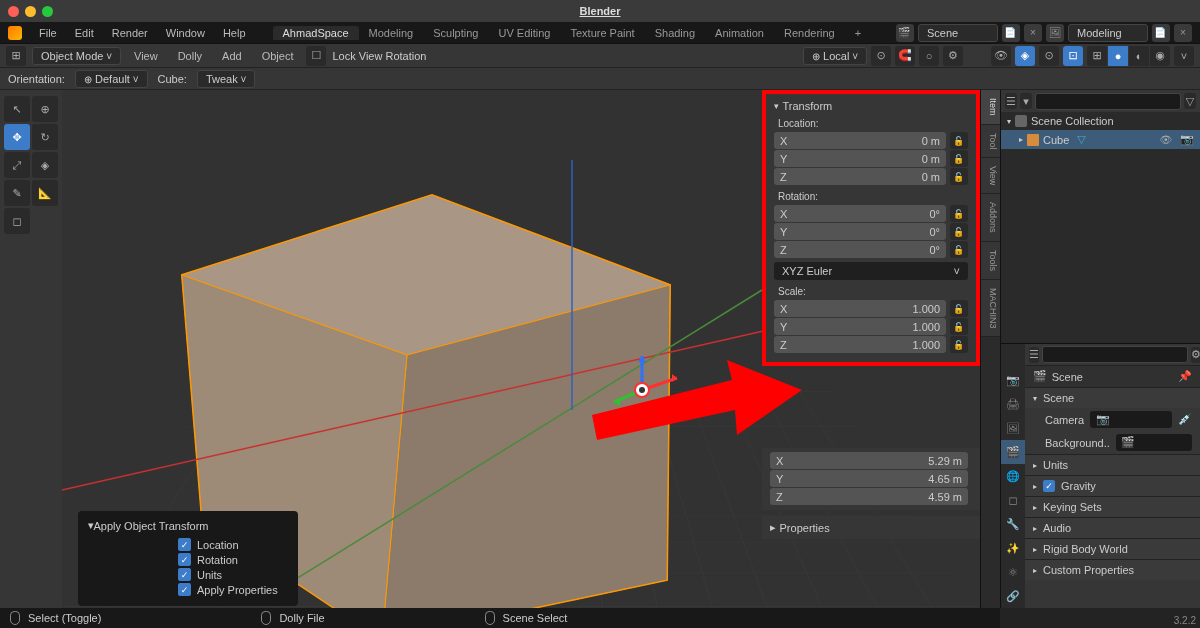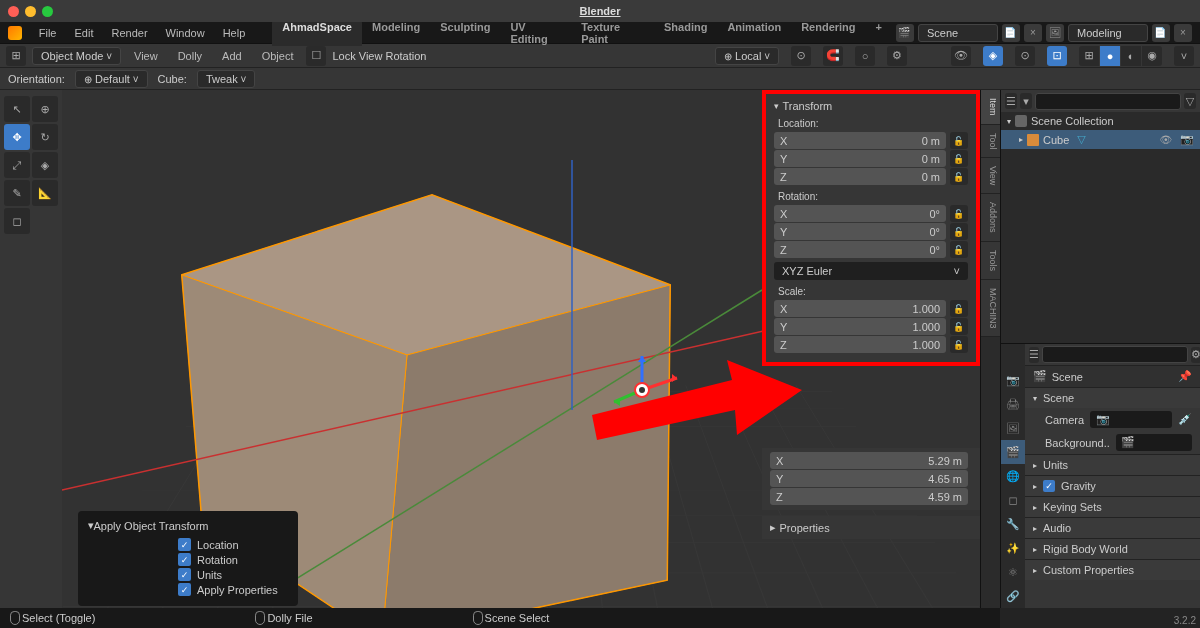--- a/index.html
+++ b/index.html
@@ -6,21 +6,21 @@
 body { background: #232323; width: 1200px; height: 628px; overflow: hidden; position: relative; }
 .titlebar { height: 22px; background: #3a3a3a; display: flex; align-items: center; padding: 0 8px; position: relative; }
 .traffic-lights { display: flex; gap: 6px; }
 .tl { width: 11px; height: 11px; border-radius: 50%; }
 .tl-r { background: #ff5f56; } .tl-y { background: #ffbd2e; } .tl-g { background: #27c93f; }
 .title-center { position: absolute; left: 50%; transform: translateX(-50%); font-weight: 600; color: #ddd; text-decoration: underline; }
 .menubar { height: 22px; background: #181818; display: flex; align-items: center; padding: 0 8px; gap: 4px; border-bottom: 1px solid #111; }
 .menubar .logo { width: 14px; height: 14px; background: linear-gradient(135deg,#ff7800,#ffb700); border-radius: 3px; margin-right: 6px; }
 .menu-item { padding: 2px 7px; color: #bbb; cursor: pointer; }
 .workspace-tabs { display: flex; margin-left: 16px; gap: 0; }
-.ws-tab { padding: 1px 10px; color: #999; cursor: pointer; font-weight: bold; }
+.ws-tab { padding: 1px 10px; color: #999; cursor: pointer; }
 .ws-tab.active { background: #2b2b2b; color: #ddd; border-radius: 3px 3px 0 0; }
 .right-header { margin-left: auto; display: flex; align-items: center; gap: 4px; }
 .header-field { background: #2a2a2a; border: 1px solid #444; padding: 2px 8px; border-radius: 3px; color: #ccc; min-width: 80px; }
 .icon-btn { width: 18px; height: 18px; background: #3a3a3a; border-radius: 3px; display: flex; align-items: center; justify-content: center; color: #999; cursor: pointer; font-size: 10px; }
 .toolbar { height: 24px; background: #363636; display: flex; align-items: center; padding: 0 6px; gap: 6px; border-bottom: 1px solid #222; }
 .tb-btn { background: #2a2a2a; border: 1px solid #444; padding: 2px 8px; border-radius: 3px; color: #ccc; cursor: pointer; font-size: 10px; }
 .tb-icon { width: 20px; height: 20px; background: #2a2a2a; border-radius: 3px; display: flex; align-items: center; justify-content: center; color: #aaa; cursor: pointer; }
 .tb-group { display: flex; gap: 1px; }
 .tb-group .tb-icon { border-radius: 0; } .tb-group .tb-icon:first-child { border-radius: 3px 0 0 3px; } .tb-group .tb-icon:last-child { border-radius: 0 3px 3px 0; }
 .tb-icon.blue { background: #3d7cc9; color: #fff; }
@@ -66,21 +66,21 @@
 .ptab { width: 24px; height: 24px; display: flex; align-items: center; justify-content: center; color: #888; cursor: pointer; font-size: 11px; }
 .ptab.active { background: #3d5c7a; color: #fff; }
 .props-content { flex: 1; padding: 0; overflow: hidden; }
 .props-search { height: 22px; background: #363636; display: flex; align-items: center; padding: 0 4px; gap: 3px; border-bottom: 1px solid #222; }
 .scene-crumb { padding: 4px 8px; display: flex; align-items: center; gap: 5px; color: #ccc; background: #303030; }
 .collapse-sec { background: #3a3a3a; padding: 4px 8px; display: flex; align-items: center; gap: 6px; border-top: 1px solid #222; font-size: 10px; }
 .collapse-sec .chev { font-size: 8px; }
 .cam-row { padding: 3px 8px 3px 20px; display: flex; align-items: center; gap: 6px; background: #363636; font-size: 10px; }
 .cam-field { flex: 1; background: #1a1a1a; border-radius: 3px; padding: 2px 6px; display: flex; align-items: center; min-height: 16px; }
 .statusbar { height: 20px; background: #181818; display: flex; align-items: center; padding: 0 10px; gap: 40px; color: #888; font-size: 10px; position: absolute; bottom: 0; left: 0; width: 1000px; }
-.status-item { display: flex; align-items: center; gap: 2px; }
+.status-item { display: flex; align-items: center; gap: 8px; }
 .mouse-ico { width: 10px; height: 14px; border: 1px solid #888; border-radius: 5px 5px 6px 6px; position: relative; }
 .version { position: absolute; bottom: 2px; right: 4px; color: #888; font-size: 10px; }
 </style>
 </head>
 <body>
 
 <div class="titlebar">
   <div class="traffic-lights">
     <div class="tl tl-r"></div>
     <div class="tl tl-y"></div>
@@ -121,21 +121,21 @@
 
 <div class="toolbar">
   <span class="tb-icon">⊞</span>
   <div class="tb-btn"><span>Object Mode</span> ˅</div>
   <div class="menu-item">View</div>
   <div class="menu-item">Dolly</div>
   <div class="menu-item">Add</div>
   <div class="menu-item">Object</div>
   <span class="tb-icon">☐</span>
   <span>Lock View Rotation</span>
-  <div style="margin-left:auto;display:flex;gap:12px;align-items:center">
+  <div style="margin-left:auto;display:flex;gap:4px;align-items:center">
     <div class="tb-btn">⊕ <span>Local</span> ˅</div>
     <span class="tb-icon">⊙</span>
     <span class="tb-icon">🧲</span>
     <span class="tb-icon">○</span>
     <span class="tb-icon">⚙</span>
     <div style="width:20px"></div>
     <span class="tb-icon">👁</span>
     <span class="tb-icon blue">◈</span>
     <span class="tb-icon">⊙</span>
     <span class="tb-icon blue">⊡</span>

